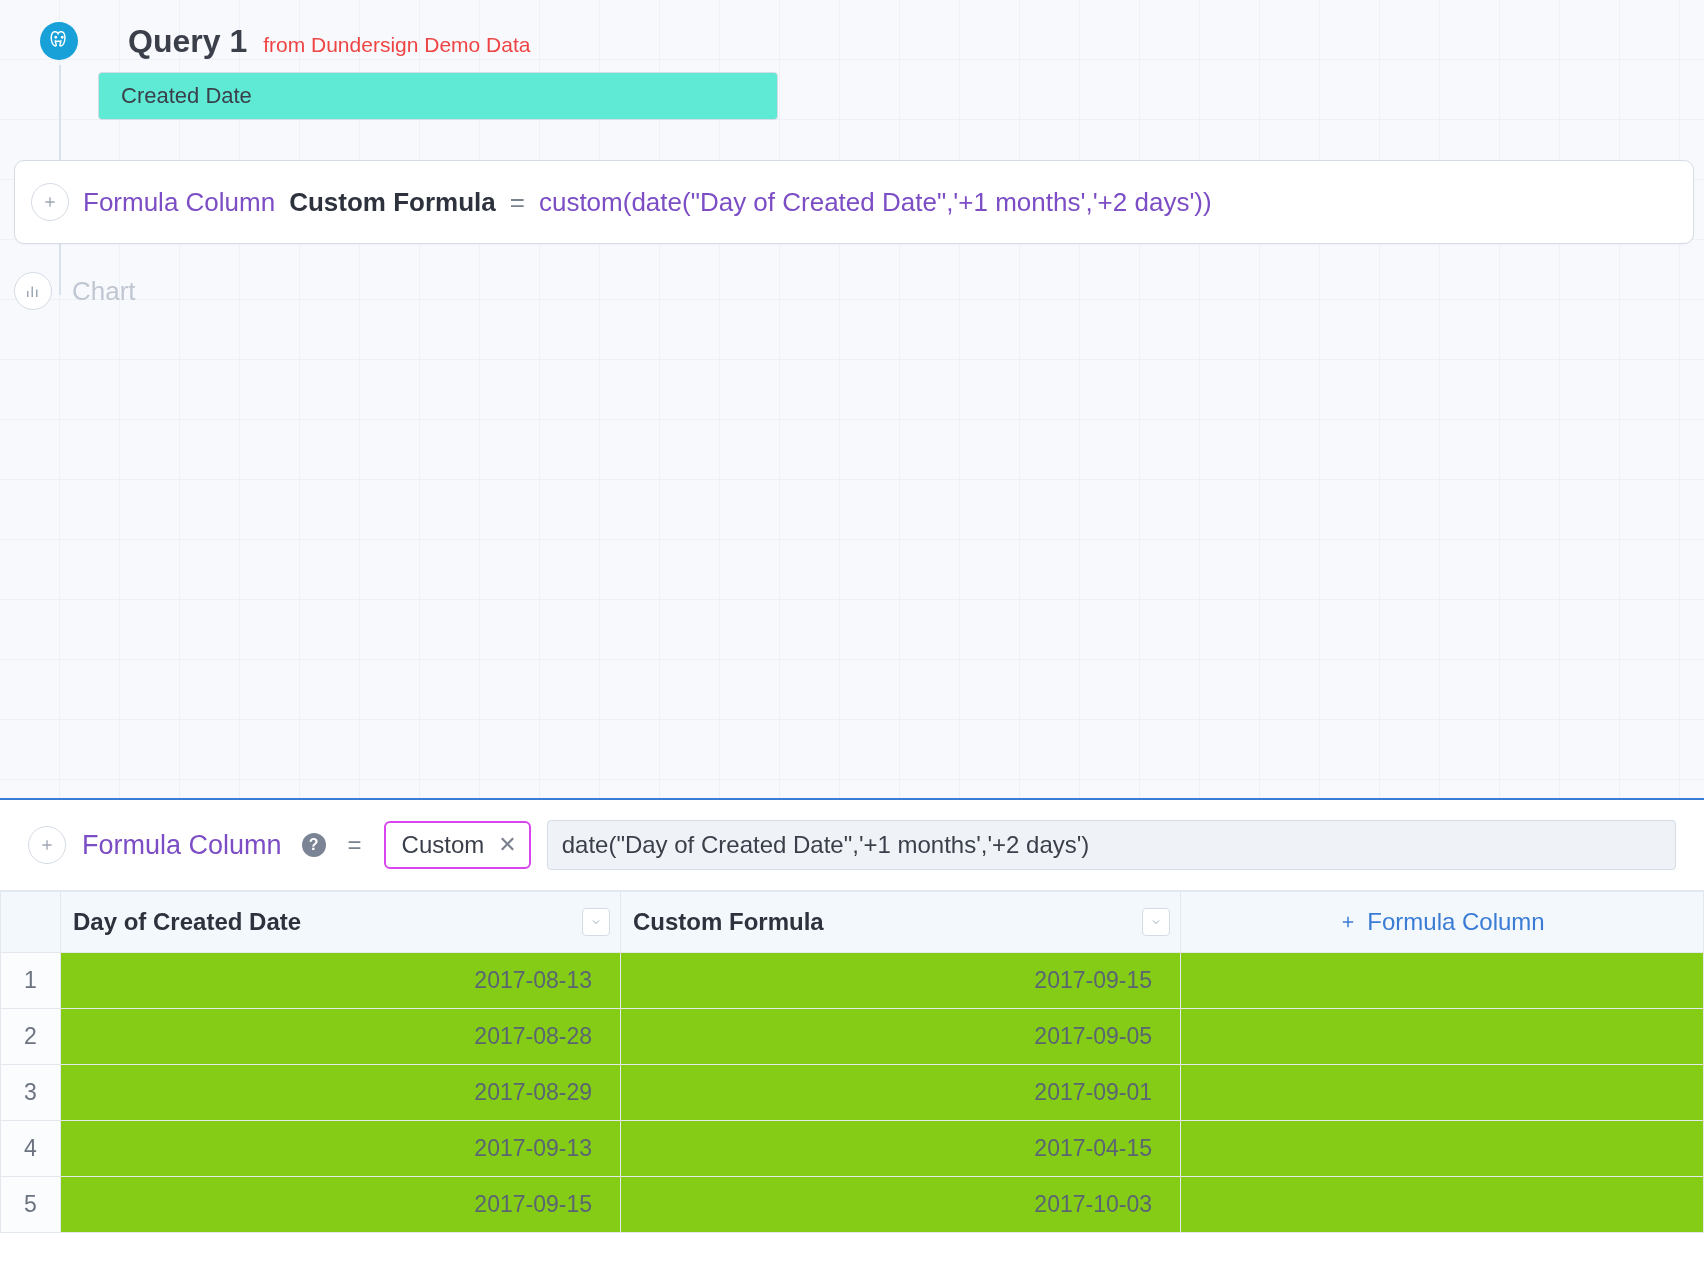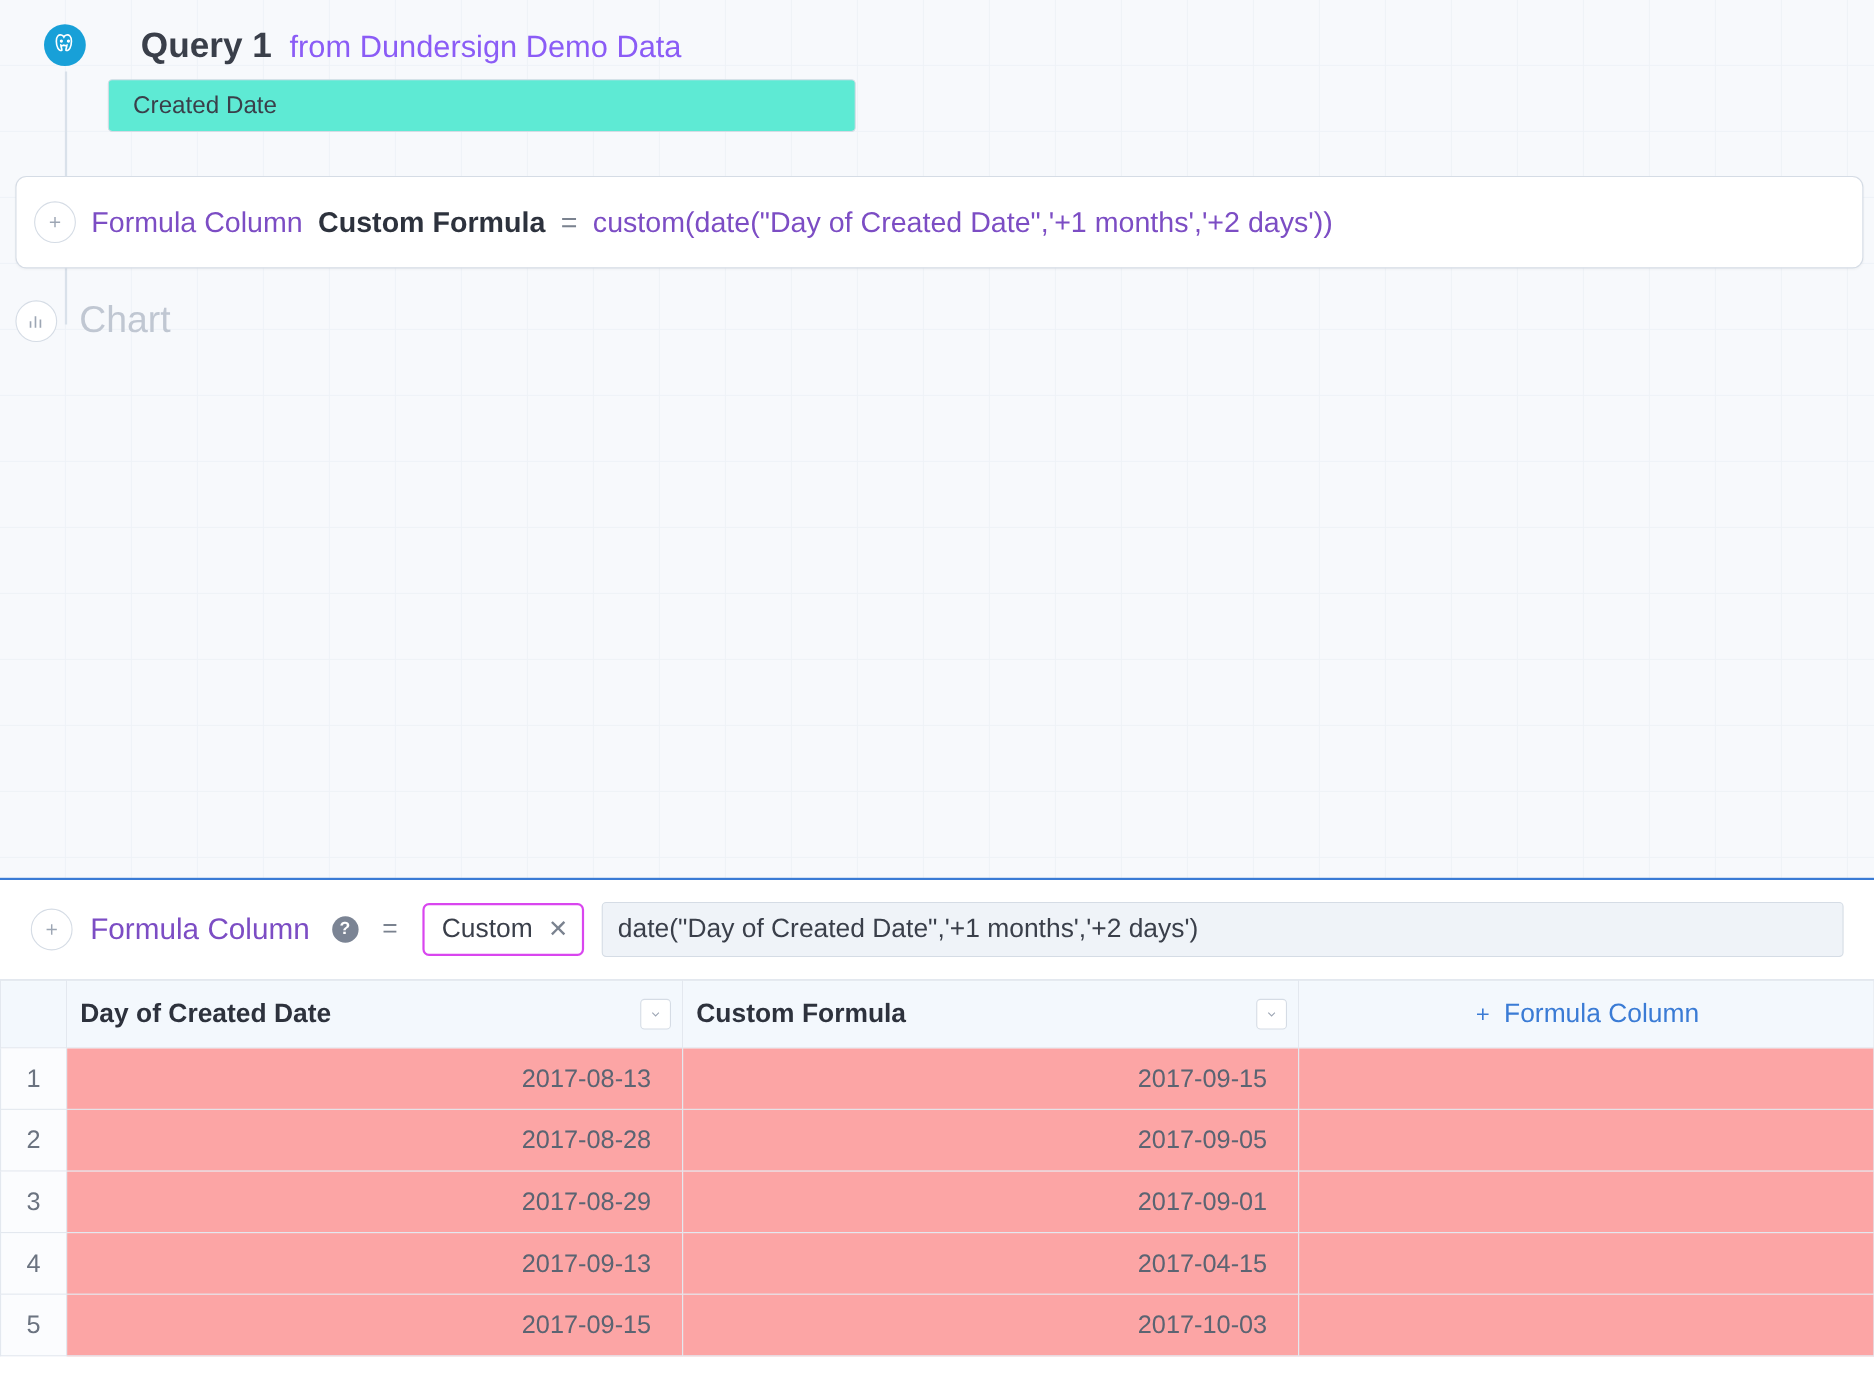--- a/index.html
+++ b/index.html
@@ -20,21 +20,21 @@
   
   .query-block { position: absolute; left: 40px; top: 10px; right: 10px; }
   .query-header { display: flex; align-items: center; gap: 16px; padding: 12px 0 14px 0; }
   .pg-icon {
     width: 38px; height: 38px; border-radius: 50%;
     background: #18a0d8; display:flex; align-items:center; justify-content:center;
     color:#fff; flex: none;
   }
   .query-title-wrap { display:flex; align-items:baseline; gap:16px;margin-left:34px; }
   .query-title { font-size: 32px; font-weight: 700; color:#3a3f4a; }
-  .query-from  { font-size: 28px; color:#8b5cf6; }
+  .query-from  { font-size: 21px; color:#ef4444; }
 
   .chip-row { margin-left: 58px; margin-top: -2px; }
   .chip {
     display:inline-block; background:#5eead4; border:1px solid #d5dce5;
     border-radius:4px; padding:10px 22px; font-size:22px; color:#3a3f4a;
     min-width: 680px;
   }
 
   .timeline-line {
     position:absolute; left: 19px; top: 55px; width:2px; height: 230px;
@@ -63,21 +63,21 @@
   .chart-row {
     display:flex; align-items:center; gap:20px;
     margin-top: 28px; padding-left: 0;
   }
   .chart-icon {
     width:38px; height:38px; border:1px solid #d5dce5; border-radius:50%;
     display:flex; align-items:center; justify-content:center;
     color:#9da6b4; flex:none; margin-left:-26px;
     background:#fff;
   }
-  .chart-label { font-size:34px; color:#c0c7d2; }
+  .chart-label { font-size:26px; color:#c0c7d2; }
 
   
   .results {
     position:absolute; left:0; right:0; top: 798px; bottom:0;
     background:#fff; border-top: 2px solid #3a7bd5;
   }
   .formula-bar {
     display:flex; align-items:center; gap:16px;
     padding: 20px 28px 20px 28px;
     border-bottom:1px solid #e3e8ef;
@@ -119,21 +119,21 @@
     position:absolute; right:10px; top:50%; transform:translateY(-50%);
     width:28px; height:28px; border:1px solid #d5dce5; border-radius:4px;
     display:flex; align-items:center; justify-content:center; color:#9da6b4;
     background:#fff;
   }
   .add-col {
     color:#3a7bd5; font-weight:500;
     display:flex; align-items:center; gap:10px; justify-content:center;
   }
   .tbl tbody td {
-    font-size:23px; color:#5b6472; padding: 14px 18px; background:#fca5a5;
+    font-size:23px; color:#5b6472; padding: 14px 18px; background:#84cc16;
   }
   .tbl tbody td.rownum {
     text-align:center; color:#6b7380; background:#fbfcfe; width:60px;
   }
   .tbl tbody td.val { text-align:right; padding-right: 28px; }
   .col1 { width: 560px; }
   .col2 { width: 560px; }
 </style>
 </head>
 <body>

